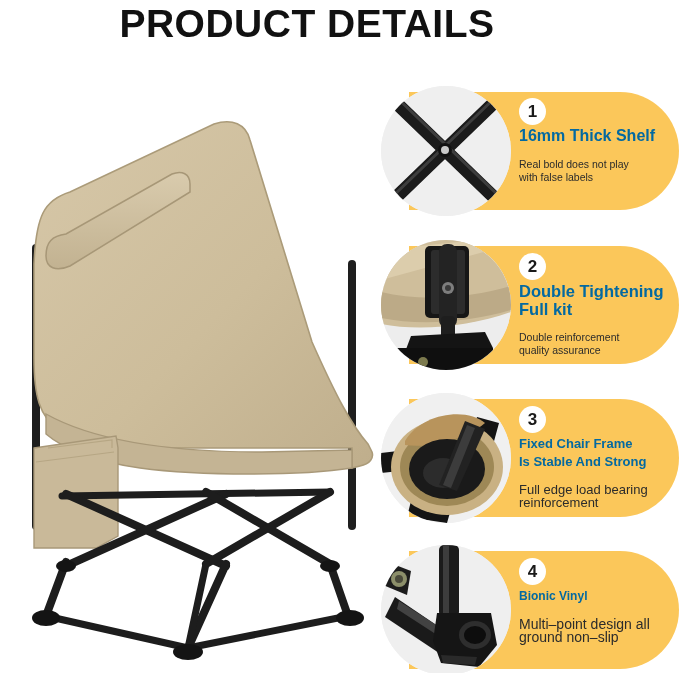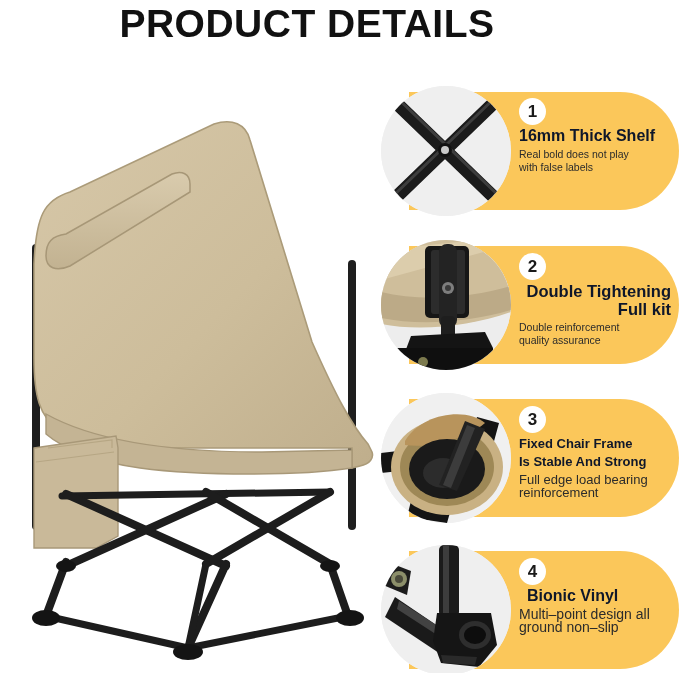--- a/index.html
+++ b/index.html
@@ -104,40 +104,40 @@
     font-weight: bold;
     font-size: 17px;
     line-height: 27px;
     text-align: center;
     margin-top: 7px;
     margin-bottom: 2px;
   }
   .panel-title {
     font-family: "Liberation Sans", sans-serif;
     font-weight: bold;
-    color: #0f172a;
+    color: #0369a1;
     font-size: 16.5px;
     line-height: 18px;
     white-space: nowrap;
   }
   .panel-sub {
     font-family: "Liberation Sans", sans-serif;
     color: #2b2b2b;
     font-size: 10.5px;
     line-height: 12.5px;
-    margin-top: 3px;
+    margin-top: 13px;
   }
 
   
   .p1 .panel-title { font-size: 16px; }
   .p1 .num-badge { margin-top: 6px; }
-  .p2 .panel-title { font-size: 16.5px; text-align: right; }
+  .p2 .panel-title { font-size: 16.5px; }
   .p3 .panel-title { font-size: 13px; }
   .p3 .panel-sub { font-size: 13px; }
-  .p4 .panel-title { font-size: 16px; margin-left: 8px; }
+  .p4 .panel-title { font-size: 12px; }
   .p4 .panel-sub { font-size: 14px; }
 </style>
 </head>
 <body>
 
 <div id="page-title">PRODUCT DETAILS</div>
 
 <div id="hero-chair">
   <svg width="385" height="572" viewBox="0 0 385 572" xmlns="http://www.w3.org/2000/svg">
     <defs>

